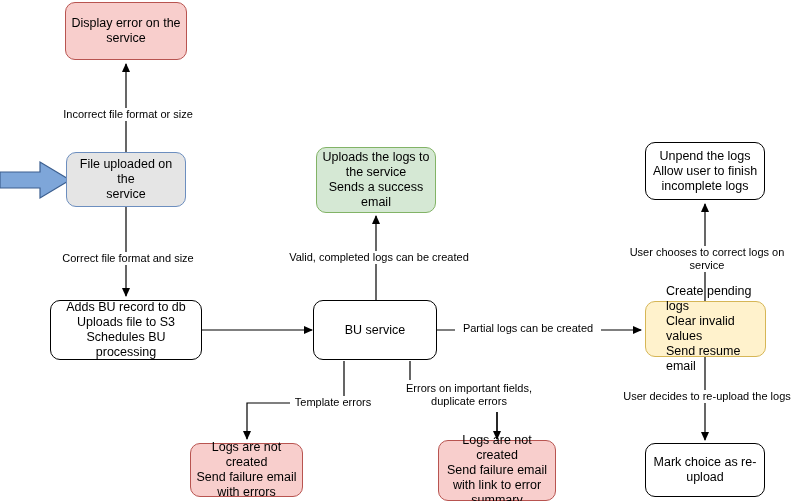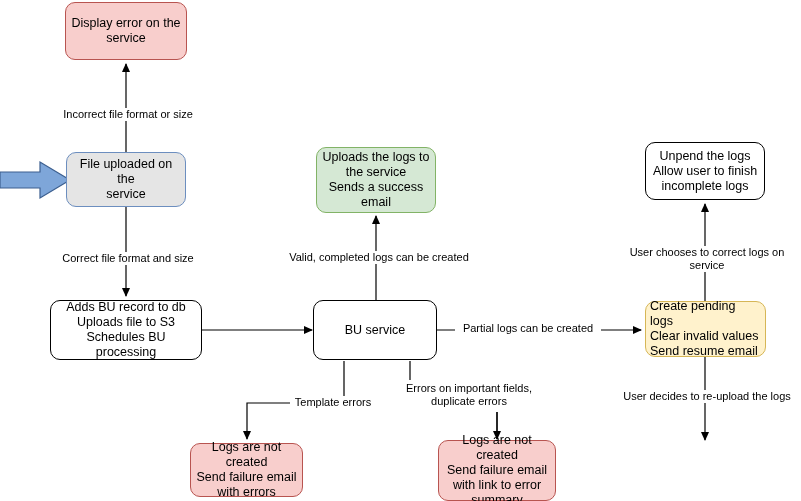--- a/index.html
+++ b/index.html
@@ -11,21 +11,21 @@
   #canvas{position:absolute;left:0;top:0;width:801px;height:418px;}
   svg.edges{position:absolute;left:0;top:0;width:801px;height:501px;pointer-events:none;}
 
   .node{
     position:absolute;box-sizing:border-box;
     border:1px solid #000000;border-radius:10px;
     display:flex;align-items:center;justify-content:center;
     text-align:center;font-size:12.5px;line-height:15px;
     background:#ffffff;white-space:pre-line;padding:2px 4px;
   }
-  .node.left-align{justify-content:flex-start;text-align:left;padding-left:4px;}
+  .node.left-align{justify-content:flex-start;text-align:left;padding-left:20px;}
   .node.pink{background:#f8cecc;border-color:#b85450;}
   .node.blue{background:#e5e5e5;border-color:#6c8ebf;}
   .node.green{background:#d5e8d4;border-color:#82b366;}
   .node.yellow{background:#fff2cc;border-color:#d6b656;}
   .node.plain{background:#ffffff;border-color:#000000;}
 
   .edge-label{
     position:absolute;font-size:11px;line-height:13px;
     background:#ffffff;color:#000000;text-align:center;
     white-space:pre-line;padding:0 2px;
@@ -113,20 +113,22 @@
 
   <div class="node pink" style="left:190px;top:443px;width:113px;height:54px;">Logs are not created
 Send failure email
 with errors</div>
 
   <div class="node pink" style="left:438px;top:440px;width:118px;height:61px;">Logs are not created
 Send failure email
 with link to error
 summary</div>
 
+  <div class="node plain" style="left:645px;top:443px;width:120px;height:54px;">Mark choice as re-
+upload</div>
 
   <div class="edge-label" style="left:53px;top:108px;width:146px;">Incorrect file format or size</div>
 
   <div class="edge-label" style="left:53px;top:252px;width:146px;">Correct file format and size</div>
 
   <div class="edge-label" style="left:283px;top:251px;width:188px;">Valid, completed logs can be created</div>
 
   <div class="edge-label" style="left:455px;top:322px;width:142px;">Partial logs can be created</div>
 
   <div class="edge-label" style="left:609px;top:246px;width:192px;">User chooses to correct logs on service</div>

